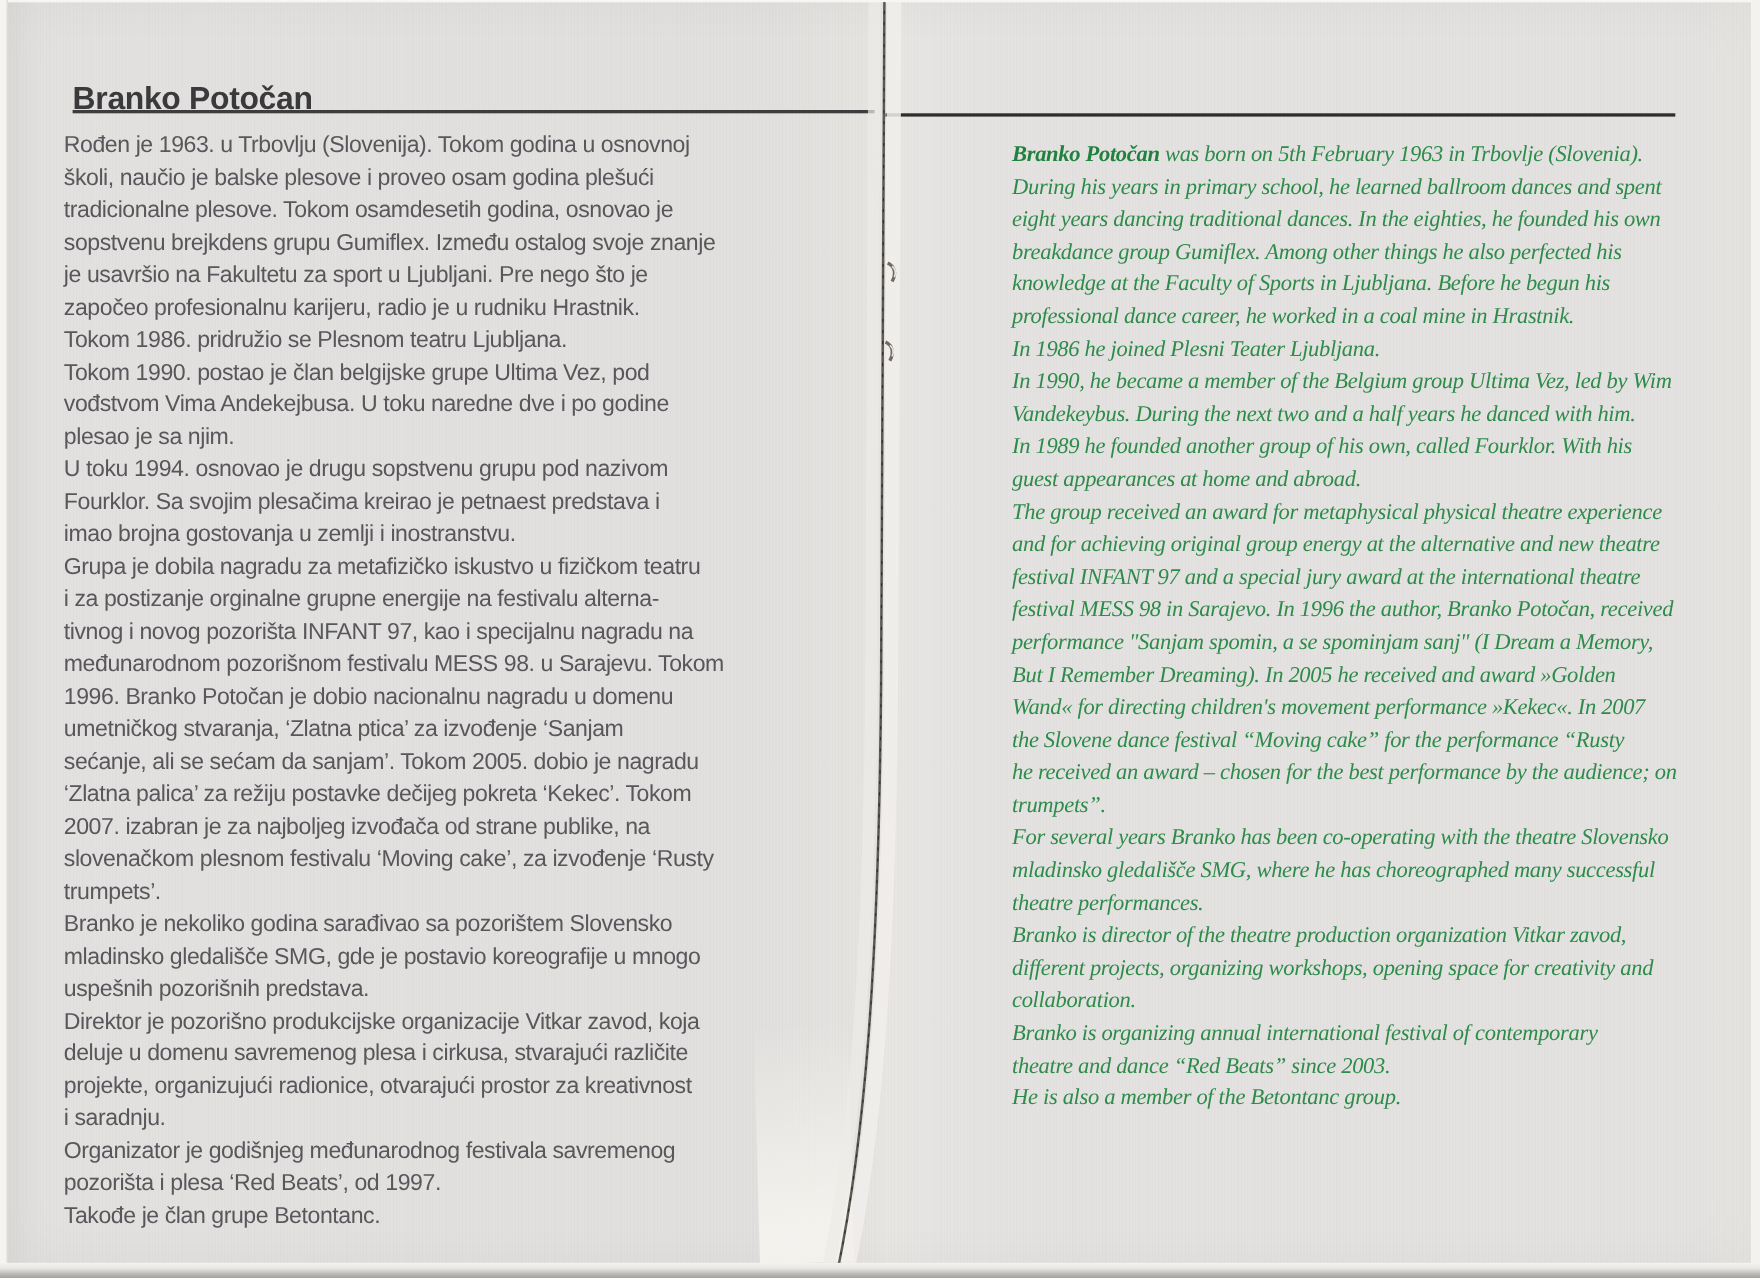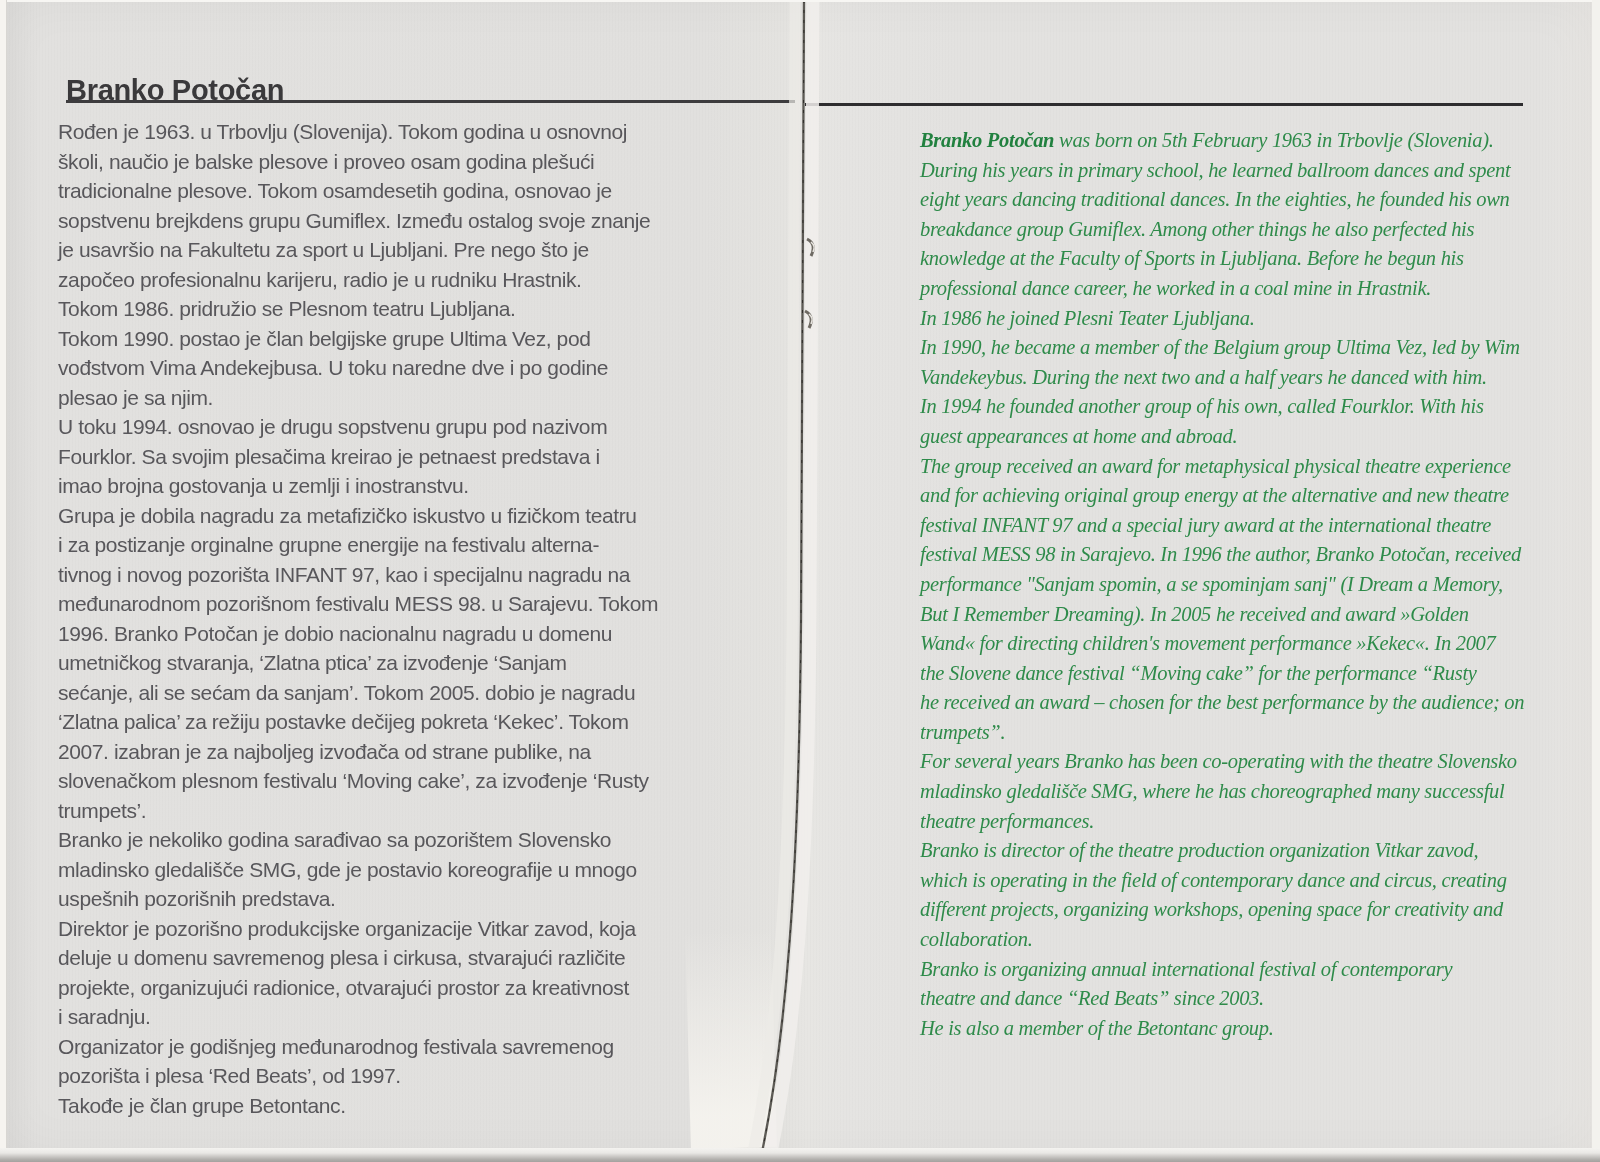--- a/index.html
+++ b/index.html
@@ -111,37 +111,36 @@
     <div class="text-line"><b>Branko Potočan</b><span> was born on 5th February 1963 in Trbovlje (Slovenia).</span></div>
     <div>
         <div class="text-line">During his years in primary school, he learned ballroom dances and spent</div>
         <div class="text-line">eight years dancing traditional dances. In the eighties, he founded his own</div>
         <div class="text-line">breakdance group Gumiflex. Among other things he also perfected his</div>
         <div class="text-line">knowledge at the Faculty of Sports in Ljubljana. Before he begun his</div>
         <div class="text-line">professional dance career, he worked in a coal mine in Hrastnik.</div>
         <div class="text-line">In 1986 he joined Plesni Teater Ljubljana.</div>
         <div class="text-line">In 1990, he became a member of the Belgium group Ultima Vez, led by Wim</div>
         <div class="text-line">Vandekeybus. During the next two and a half years he danced with him.</div>
-        <div class="text-line">In 1994 he founded another group of his own, called Fourklor. With his</div>
+        <div class="text-line">In 1989 he founded another group of his own, called Fourklor. With his</div>
         <div class="text-line">guest appearances at home and abroad.</div>
         <div class="text-line">The group received an award for metaphysical physical theatre experience</div>
         <div class="text-line">and for achieving original group energy at the alternative and new theatre</div>
         <div class="text-line">festival INFANT 97 and a special jury award at the international theatre</div>
         <div class="text-line">festival MESS 98 in Sarajevo. In 1996 the author, Branko Potočan, received</div>
         <div class="text-line">performance "Sanjam spomin, a se spominjam sanj" (I Dream a Memory,</div>
         <div class="text-line">But I Remember Dreaming). In 2005 he received and award »Golden</div>
         <div class="text-line">Wand« for directing children's movement performance »Kekec«. In 2007</div>
         <div class="text-line">the Slovene dance festival “Moving cake” for the performance “Rusty</div>
         <div class="text-line">he received an award – chosen for the best performance by the audience; on</div>
         <div class="text-line">trumpets”.</div>
         <div class="text-line">For several years Branko has been co-operating with the theatre Slovensko</div>
         <div class="text-line">mladinsko gledališče SMG, where he has choreographed many successful</div>
         <div class="text-line">theatre performances.</div>
         <div class="text-line">Branko is director of the theatre production organization Vitkar zavod,</div>
-        <div class="text-line">which is operating in the field of contemporary dance and circus, creating</div>
         <div class="text-line">different projects, organizing workshops, opening space for creativity and</div>
         <div class="text-line">collaboration.</div>
         <div class="text-line">Branko is organizing annual international festival of contemporary</div>
         <div class="text-line">theatre and dance “Red Beats” since 2003.</div>
         <div class="text-line">He is also a member of the Betontanc group.</div>
       </div>
   </div>
 
   <svg class="gutter-svg" viewBox="0 0 200 1162" width="200" height="1162">
     <path d="M123,0 L120,620 C118,880 105,1040 79,1162" fill="none" stroke="#f1efec" stroke-opacity="0.85" stroke-width="13"></path>

